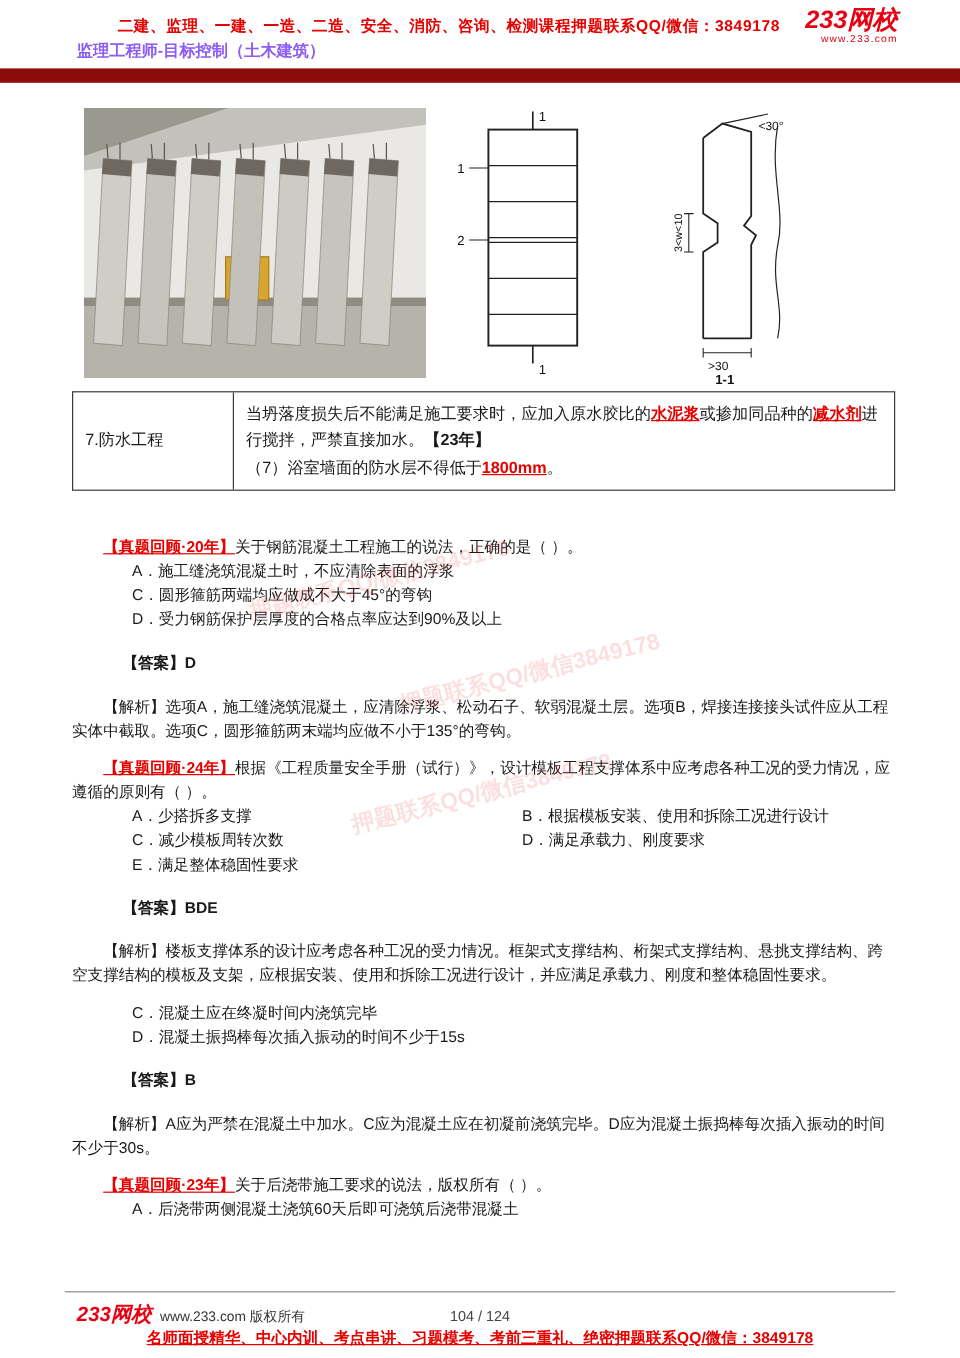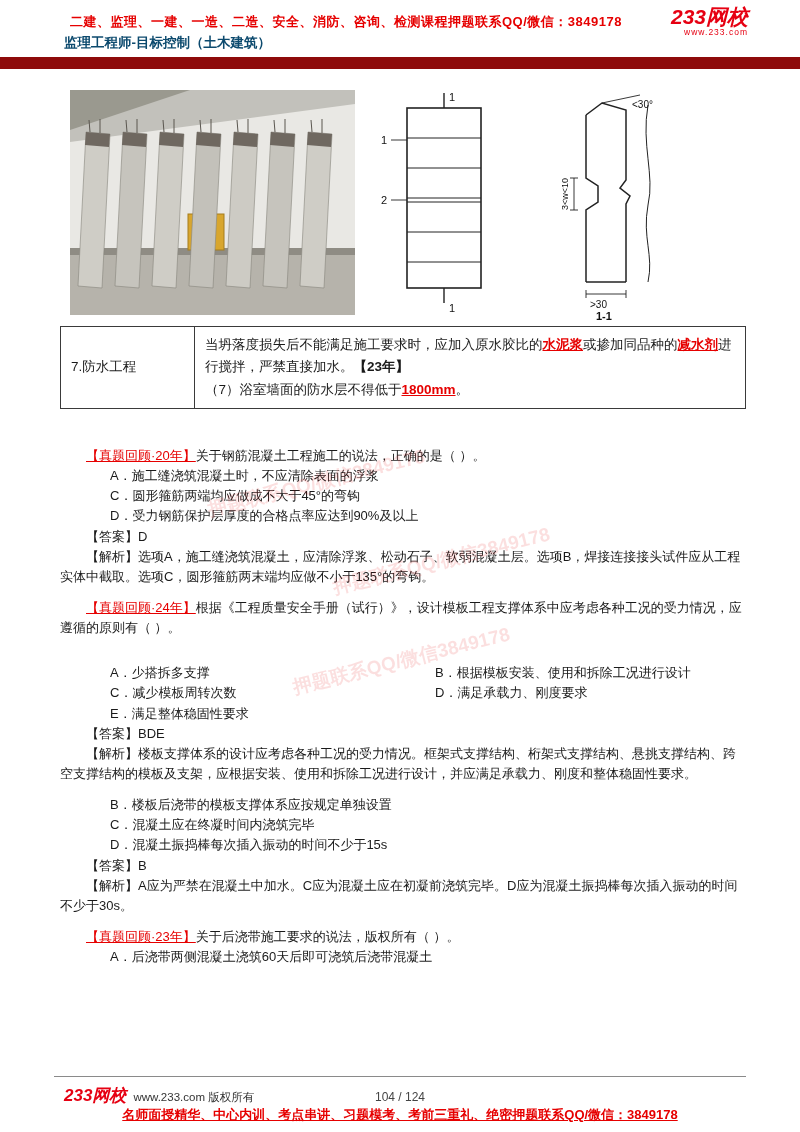--- a/index.html
+++ b/index.html
@@ -1,46 +1,46 @@
 <!DOCTYPE html>
 <html><head>
 <meta charset="utf-8">
 <style>
   html,body{margin:0;padding:0;background:#fff;}
   .page{position:relative;width:800px;height:1132px;background:#ffffff;overflow:hidden;
         font-family:"Liberation Sans","DejaVu Sans",sans-serif;color:#1a1a1a;}
   
-  .promo-top{position:absolute;top:13px;left:70px;right:150px;text-align:left;
+  .promo-top{position:absolute;top:13px;left:70px;right:150px;text-align:right;
              color:#e60000;font-size:13px;font-weight:bold;letter-spacing:.5px;}
   .brand-top{position:absolute;top:6px;right:52px;text-align:right;line-height:1.05;}
   .brand-name{color:#e60012;font-size:21px;font-weight:900;font-style:italic;}
   .brand-url{color:#e60012;font-size:8.5px;letter-spacing:1px;}
-  .doc-title{position:absolute;top:34px;left:64px;font-size:13.5px;font-weight:bold;color:#0c4a6e;}
+  .doc-title{position:absolute;top:34px;left:64px;font-size:13.5px;font-weight:bold;color:#8b5cf6;}
   .red-bar{position:absolute;top:57px;left:0;width:800px;height:12px;background:#8e0b0b;}
   
   .figures{position:absolute;top:90px;left:70px;display:flex;align-items:flex-start;}
   .fig{display:block;}
   .fig-elev{margin-left:24px;}
   .fig-sect{margin-left:44px;}
   
   .notes-table{position:absolute;top:326px;left:60px;width:686px;display:flex;
                border:1.4px solid #3a3a3a;box-sizing:border-box;background:#fff;}
   .nt-left{width:134px;border-right:1.4px solid #3a3a3a;display:flex;align-items:center;
            padding:8px 10px;font-size:13.5px;box-sizing:border-box;}
   .nt-right{flex:1;padding:7px 10px;font-size:13.5px;line-height:1.65;}
   .hl{color:#e60000;font-weight:bold;text-decoration:underline;}
   .yr{font-weight:bold;}
   
   .questions{position:absolute;top:446px;left:60px;width:688px;font-size:13px;line-height:1.55;}
   .question{margin-bottom:11px;}
   .q-head{margin:0;text-indent:26px;}
-  .q-tag{color:#e60000;font-weight:normal;text-decoration:underline;}
+  .q-tag{color:#e60000;font-weight:bold;text-decoration:underline;}
   .q-opt{margin-left:50px;}
-  .q-grid{margin-left:50px;display:grid;grid-template-columns:325px auto;margin-top:25px;}
-  .q-ans{margin:0;text-indent:26px;}
+  .q-grid{margin-left:50px;display:grid;grid-template-columns:325px auto;}
+  .q-ans{margin:16px;text-indent:26px;font-weight:bold;}
   .q-exp{margin:0;text-indent:26px;}
   
   .wm{position:absolute;color:#e60000;opacity:.12;font-size:19px;font-weight:bold;
       transform:rotate(-14deg);white-space:nowrap;pointer-events:none;}
   
   .footer-rule{position:absolute;top:1076px;left:54px;right:54px;border-top:1px solid #8a8a8a;}
   .footer-left{position:absolute;top:1084px;left:64px;display:flex;align-items:baseline;gap:7px;}
   .footer-brand{color:#e60012;font-size:17px;font-weight:900;font-style:italic;}
   .footer-copy{font-size:11.5px;color:#333;}
   .footer-page{position:absolute;top:1090px;left:0;right:0;text-align:center;font-size:12px;color:#444;}
@@ -179,21 +179,20 @@
         <div>C．减少模板周转次数</div>
         <div>D．满足承载力、刚度要求</div>
         <div>E．满足整体稳固性要求</div>
       </div>
       <p class="q-ans">【答案】BDE</p>
       <p class="q-exp">【解析】楼板支撑体系的设计应考虑各种工况的受力情况。框架式支撑结构、桁架式支撑结构、悬挑支撑结构、跨空支撑结构的模板及支架，应根据安装、使用和拆除工况进行设计，并应满足承载力、刚度和整体稳固性要求。</p>
     </div>
 
     <div class="question">
       <div>
-        <div class="q-opt">B．楼板后浇带的模板支撑体系应按规定单独设置</div>
         <div class="q-opt">C．混凝土应在终凝时间内浇筑完毕</div>
         <div class="q-opt">D．混凝土振捣棒每次插入振动的时间不少于15s</div>
       </div>
       <p class="q-ans">【答案】B</p>
       <p class="q-exp">【解析】A应为严禁在混凝土中加水。C应为混凝土应在初凝前浇筑完毕。D应为混凝土振捣棒每次插入振动的时间不少于30s。</p>
     </div>
 
     <div class="question">
       <p class="q-head"><span class="q-tag">【真题回顾·23年】</span><span>关于后浇带施工要求的说法，版权所有（      ）。</span></p>
       <div>

